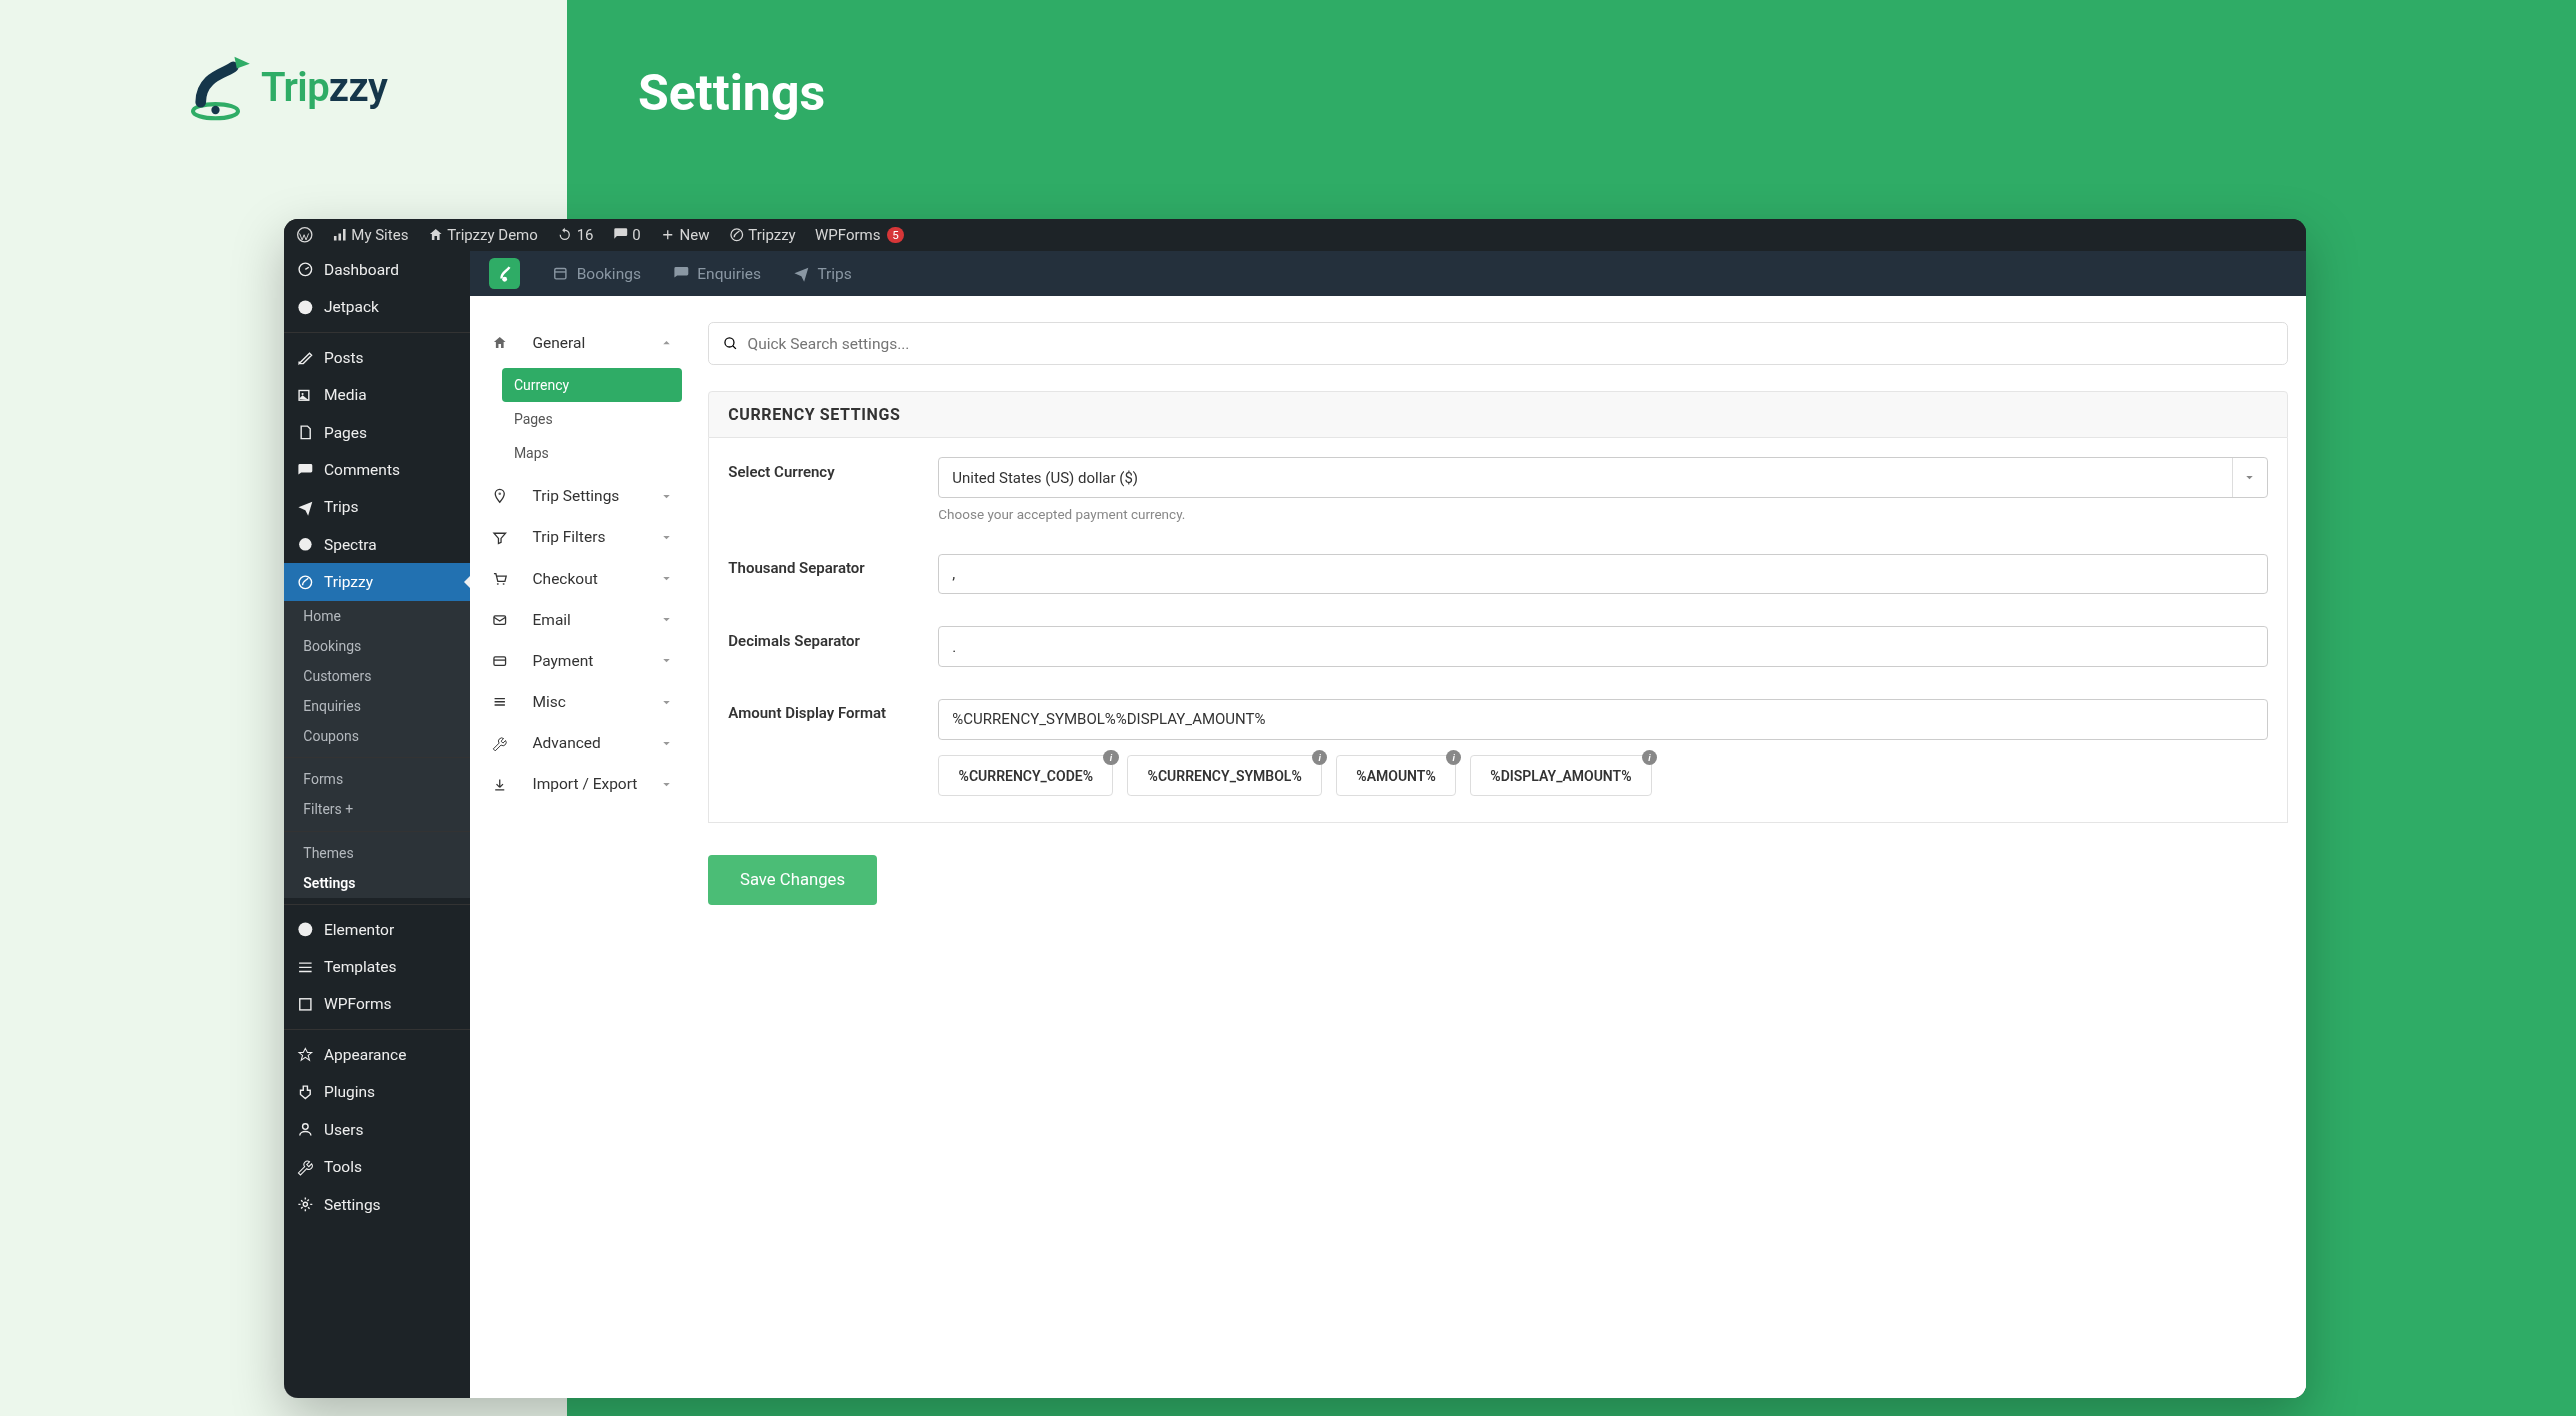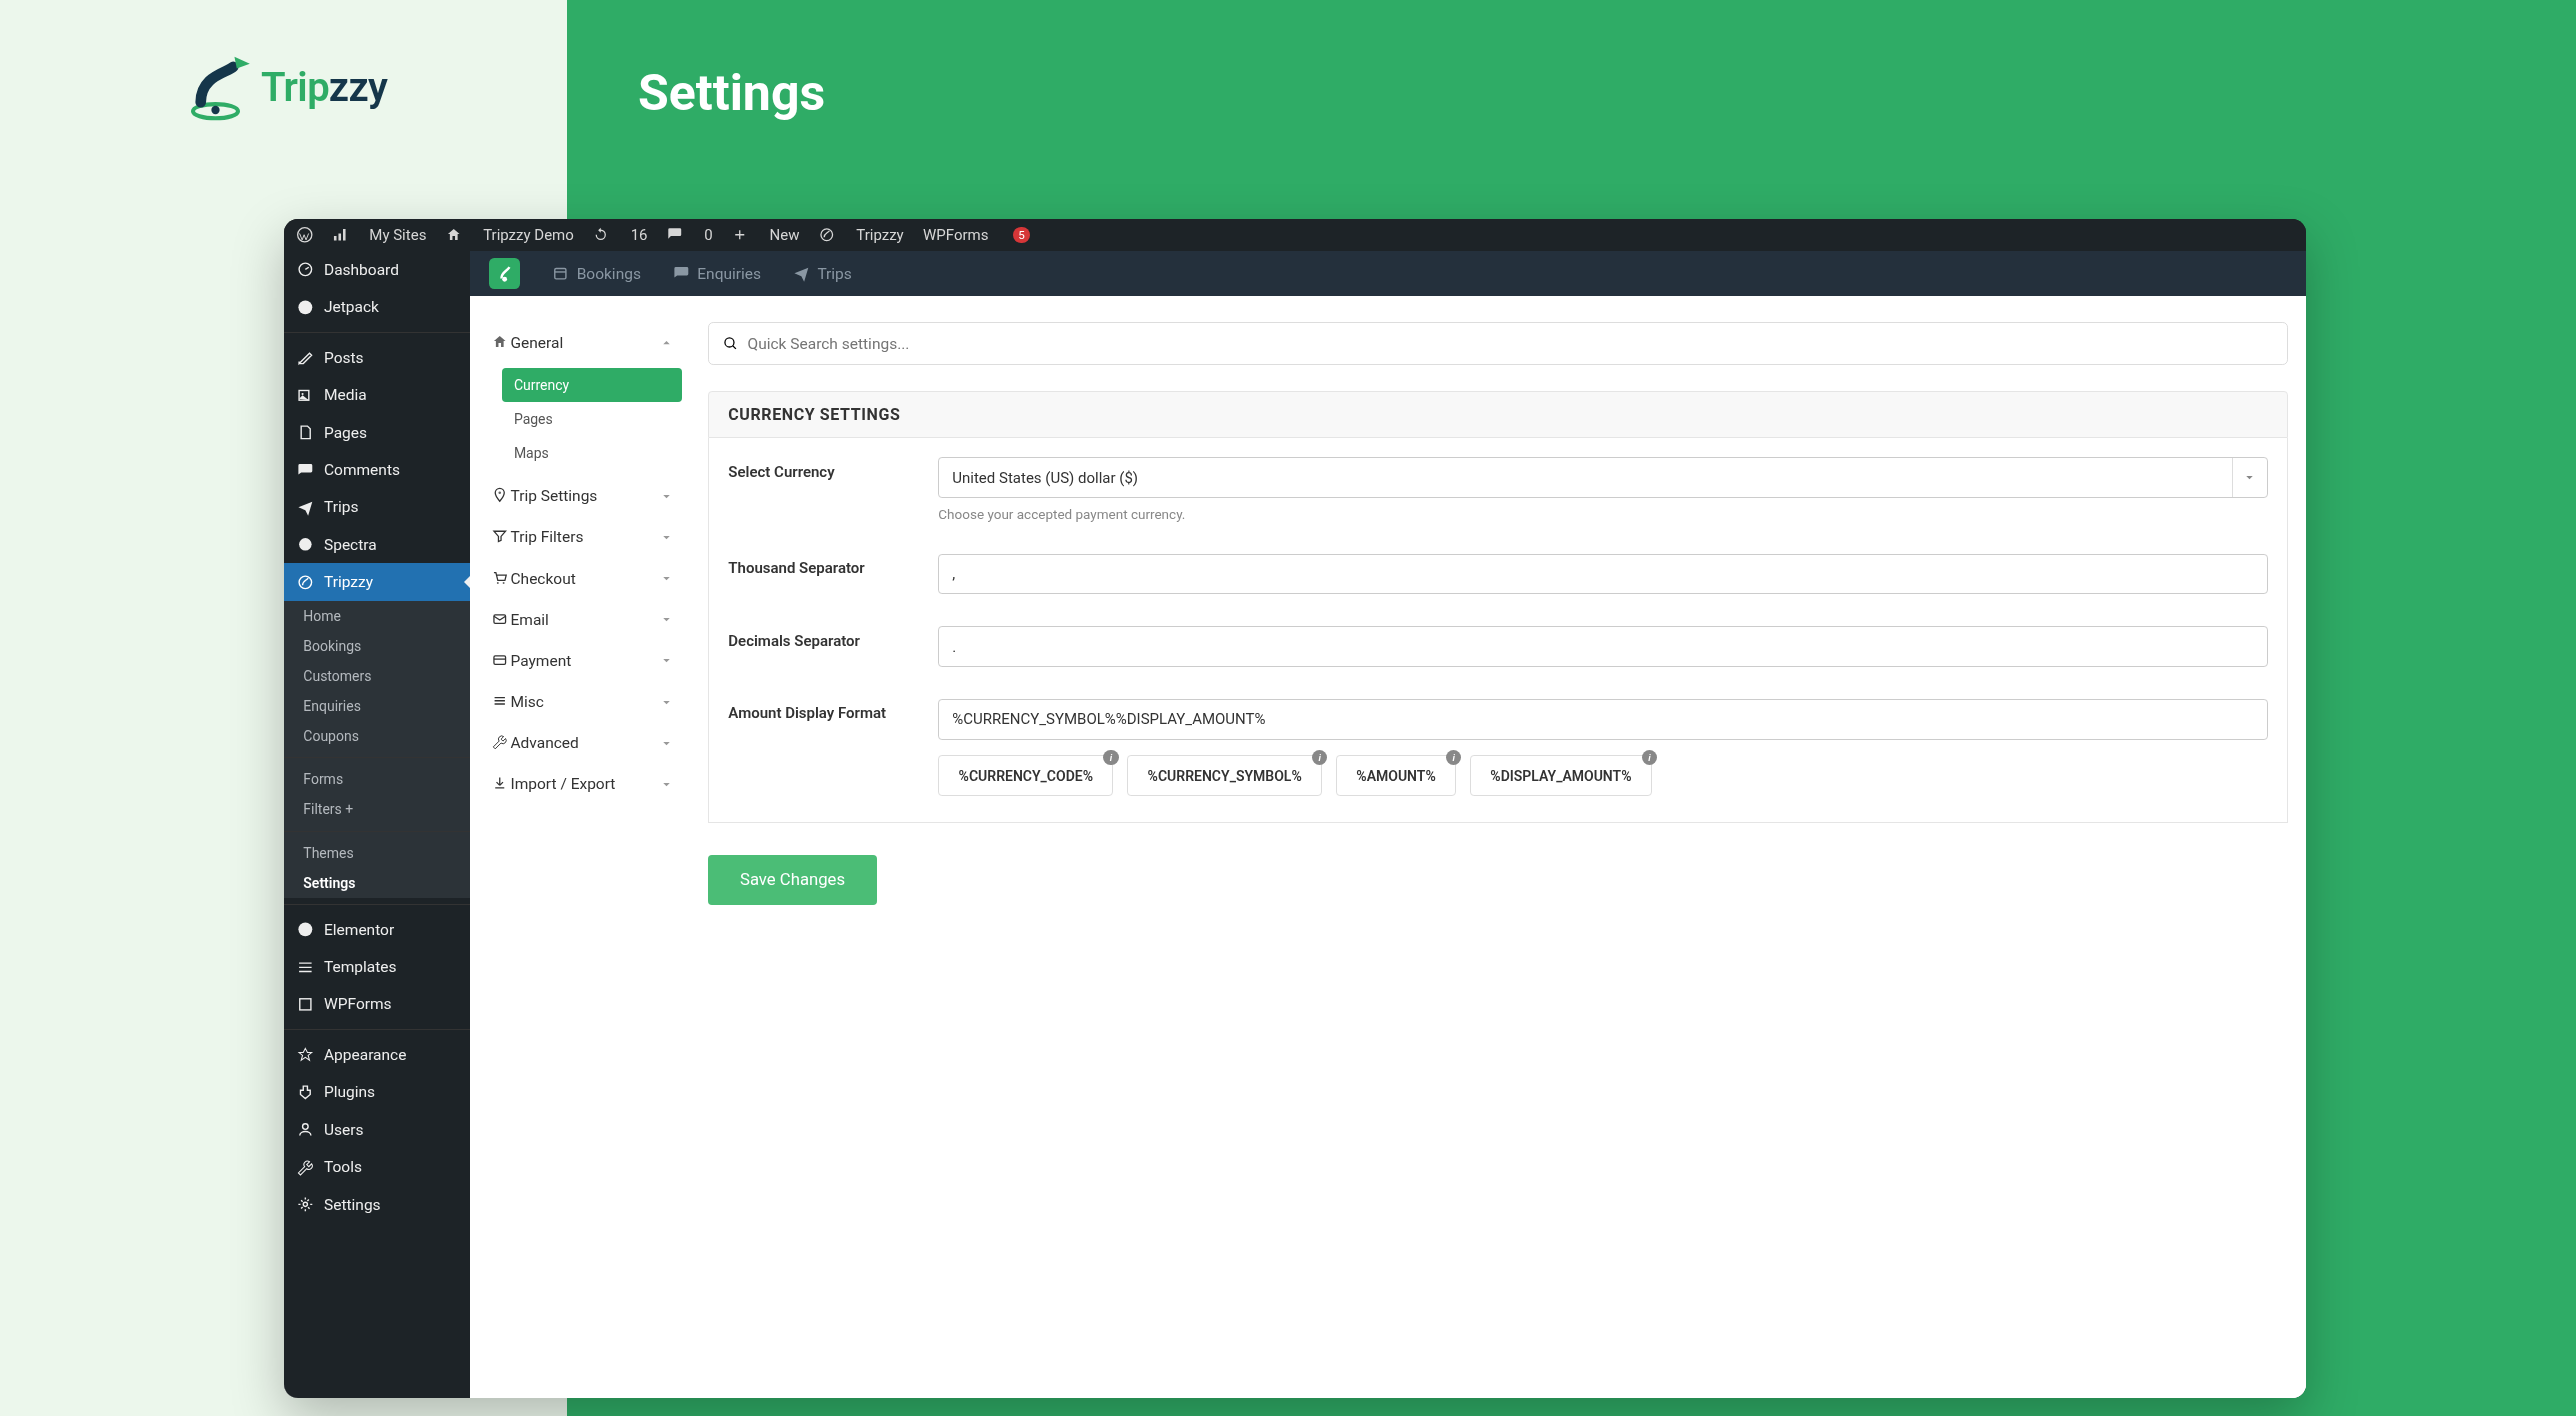--- a/index.html
+++ b/index.html
@@ -44,21 +44,21 @@
 .admin-bar {
   height: 32px;
   background: #1d2327;
   display: flex;
   align-items: center;
   padding: 0 13px;
   gap: 19.3px;
   color: #d6d6d6;
   font-size: 15px;
 }
-.admin-item { display: flex; align-items: center; gap: 22px; cursor: pointer; }
+.admin-item { display: flex; align-items: center; gap: 4px; cursor: pointer; }
 .admin-item svg, .admin-item .i { width: 15.5px; height: 15.5px; fill: #d6d6d6; display:inline-flex; align-items:center; justify-content:center;}
 .badge { background: #d63638; border-radius: 50%; width: 16.7px; height: 16.7px; display:inline-flex; align-items:center; justify-content:center; font-size: 11.6px; color:#fff; margin-left:2.6px;}
 .body-row { flex:1; display:flex; background:#f0f0f1; overflow:hidden;}
 .wp-side {
   width: 186px;
   background: #1d2327;
   color: #eee;
   font-size: 15.5px;
   display:flex; flex-direction:column;
   overflow:hidden;
@@ -104,21 +104,21 @@
   padding: 26px 13px;
 }
 .sg-item {
   display:flex; align-items:center; justify-content:space-between;
   padding: 11.6px 9px;
   font-size: 15.5px;
   color:#333;
   cursor:pointer;
   border-radius:3.9px;
 }
-.sg-item .lft { display:flex; gap:3px;}
+.sg-item .lft { display:flex; align-items:center; gap:25px;}
 .sg-item svg { width:15.5px; height:15.5px; fill:#666;}
 .sg-item .chev { width:13px; height:13px; fill:#999;}
 .sg-sub {
   margin: 5.2px 0 5.2px 19.3px;
 }
 .sg-subitem {
   padding: 9px 11.6px;
   font-size: 14px;
   color:#555;
   border-radius:3.9px;

